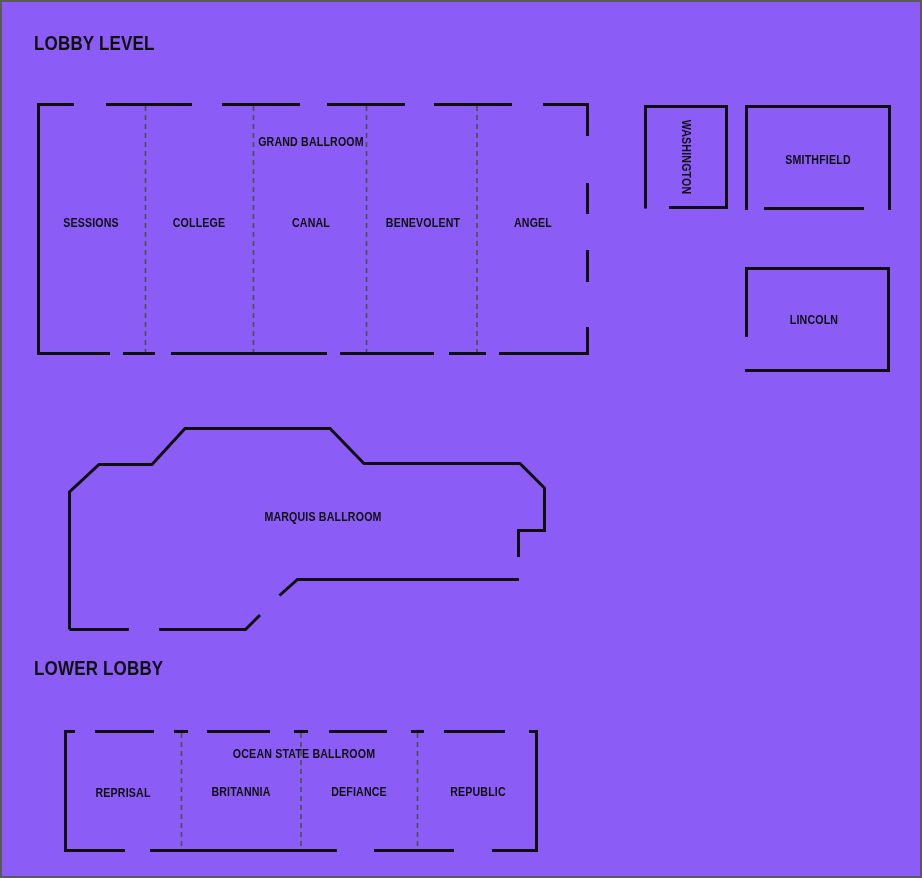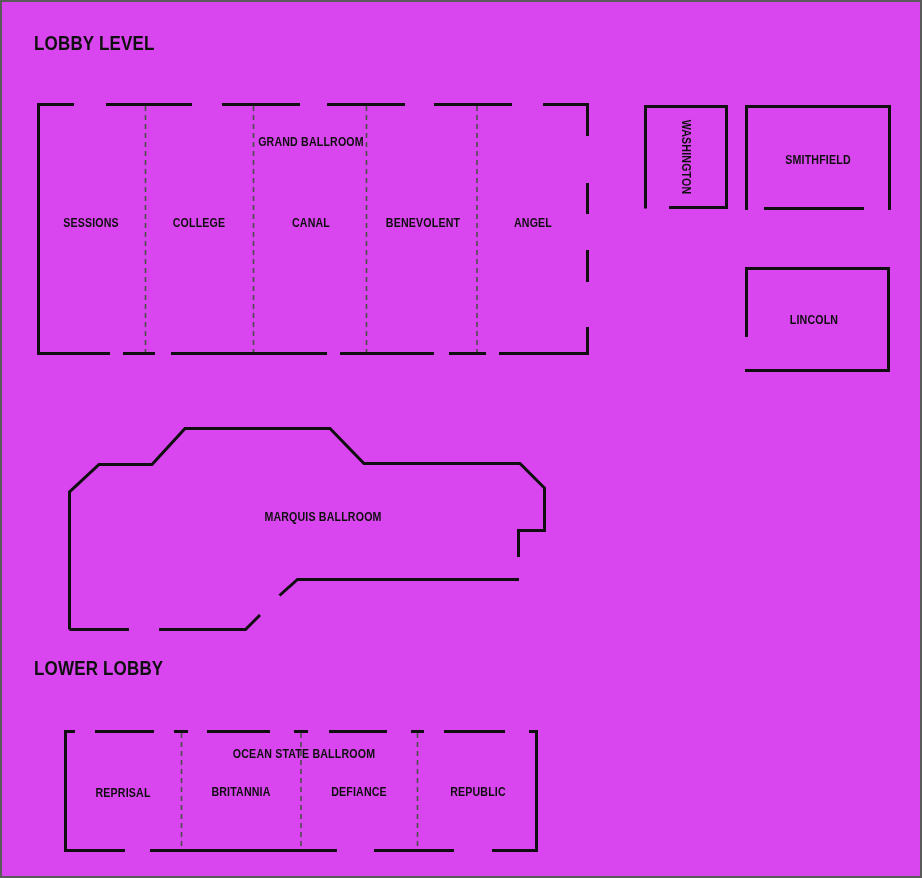--- a/index.html
+++ b/index.html
@@ -1,20 +1,20 @@
 <!DOCTYPE html>
 <html><head>
 <meta charset="utf-8">
 <style>
   html,body{margin:0;padding:0;background:#fff;}
   .canvas{
     position:relative;
     width:922px;height:878px;
     box-sizing:border-box;
-    background:#d946ef;
+    background:#8b5cf6;
     border:2px solid #5a5a5a;
     overflow:hidden;
     font-family:"Liberation Sans", sans-serif;
   }
   svg.plan{position:absolute;left:0;top:0;}
   .wall{stroke:#0f0f0f;stroke-width:3;fill:none;stroke-linejoin:miter;stroke-linecap:butt;}
   .divider{stroke:#4d4d4d;stroke-width:1.6;fill:none;stroke-dasharray:5 4;}
   .level-title{
     position:absolute;
     font-weight:bold;font-size:20px;line-height:1;color:#0f0f0f;

